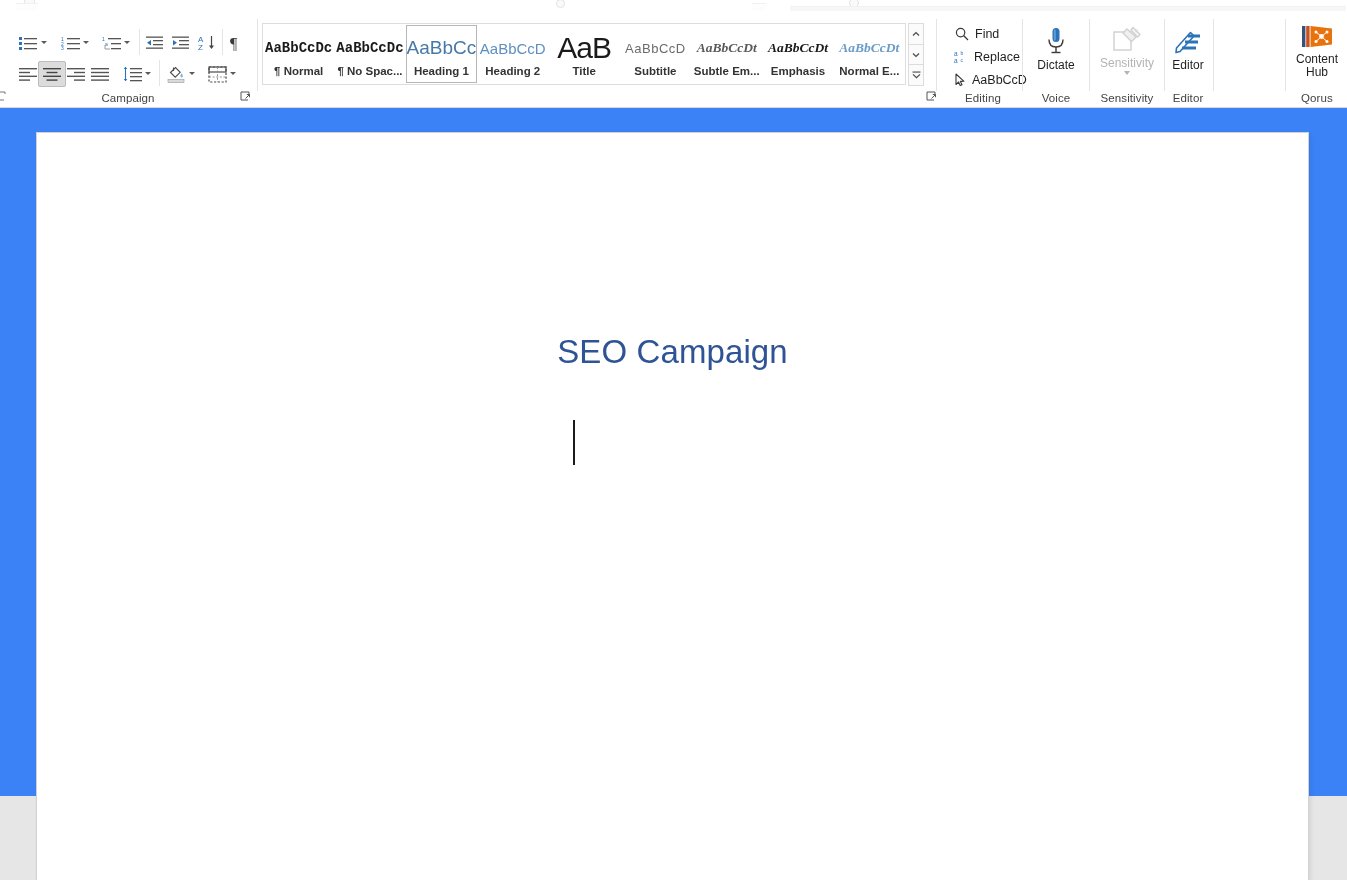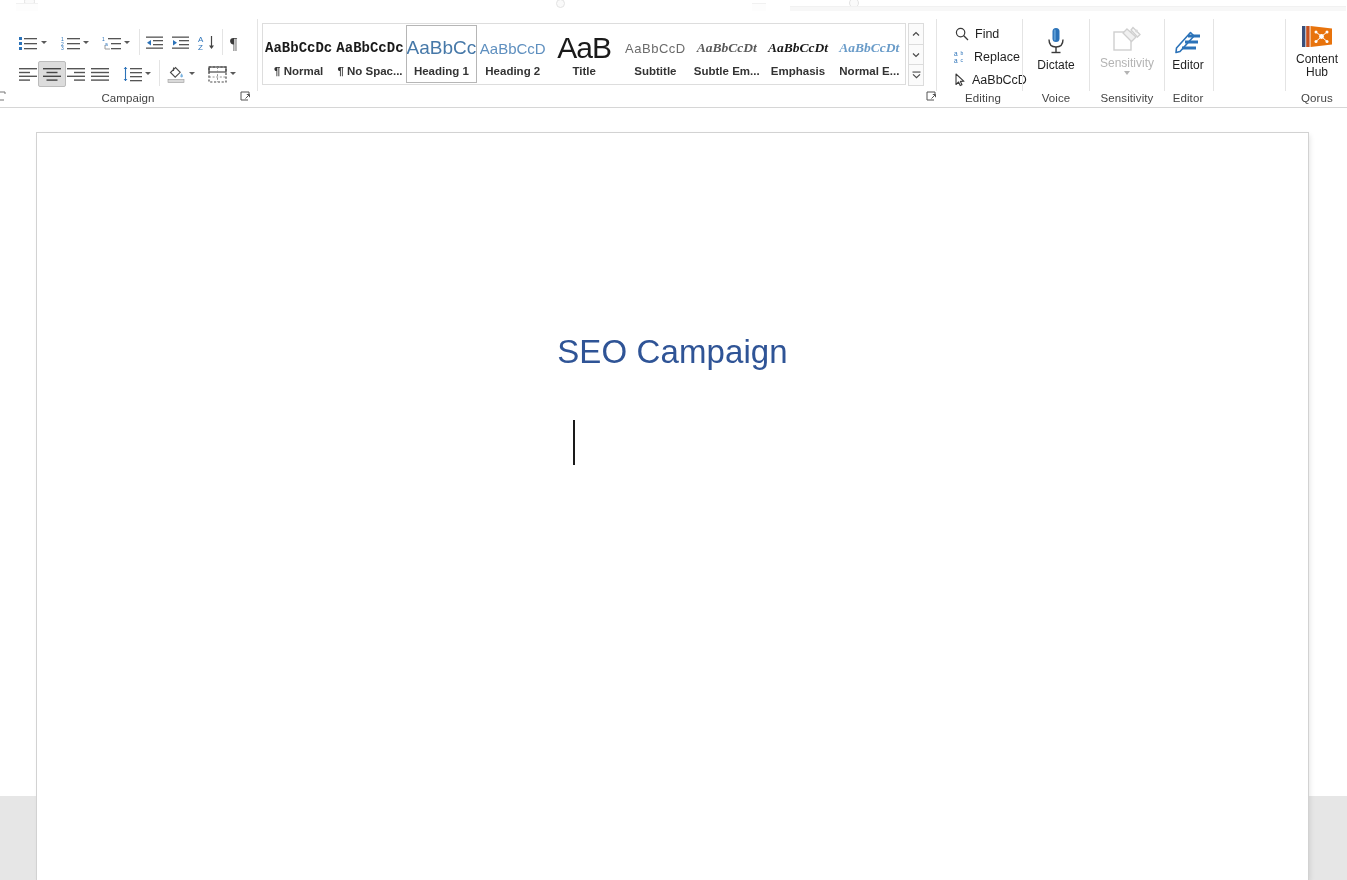--- a/index.html
+++ b/index.html
@@ -126,21 +126,21 @@
   .bigbtn.disabled { cursor: default; }
   .bigbtn.disabled .bl { color: #b4b4b4; }
   .bigbtn .subcaret {
     margin-top: 1px; border-left: 3.5px solid transparent; border-right: 3.5px solid transparent;
     border-top: 4px solid #b4b4b4;
   }
 
   
   .workspace {
     position: absolute; left: 0; top: 108px; width: 1347px; height: 688px;
-    background: #ffffff;
+    background: #3b82f6;
   }
   .page {
     position: absolute; left: 37px; top: 25px; width: 1271px; height: 747px;
     background: #ffffff;
     box-shadow: 0 0 0 1px #d2d2d2, 2px 2px 5px rgba(0,0,0,.10);
   }
   .doc-heading {
     position: absolute; left: 0; width: 100%; top: 178px;
     text-align: center;
     font-family: "Liberation Sans", sans-serif;

